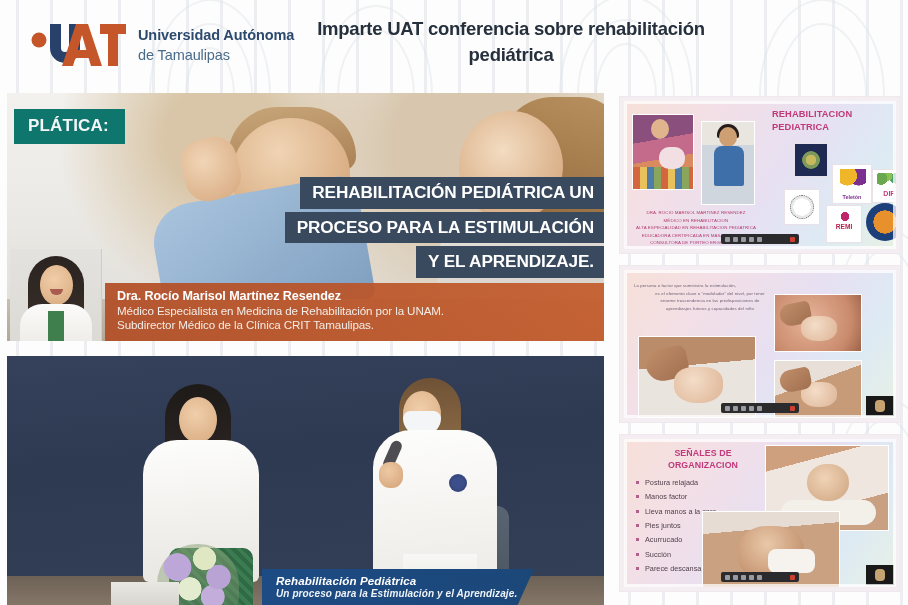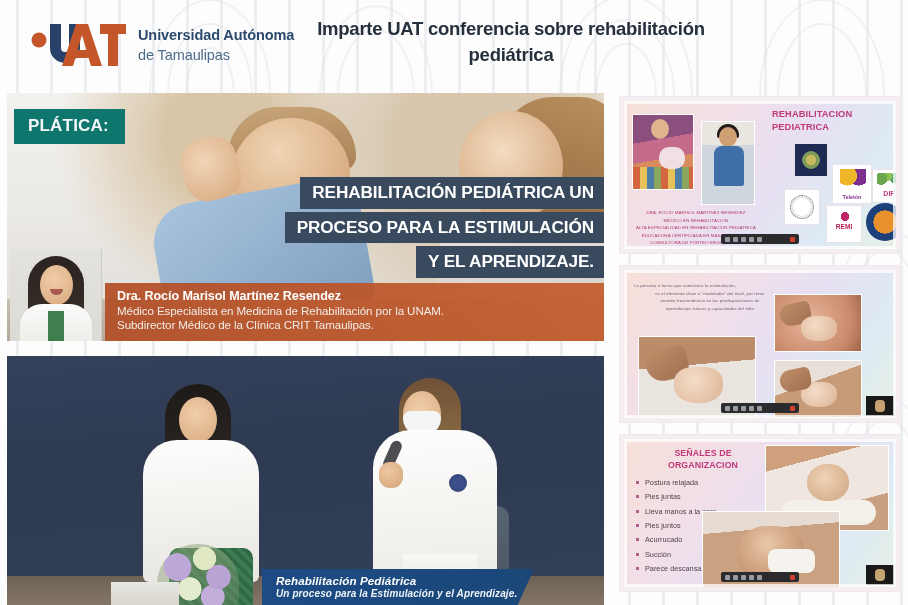--- a/index.html
+++ b/index.html
@@ -732,21 +732,21 @@
         </div>
         <div class="slide-white-edge"></div>
       </div>
     </div>
 
     <div class="thumb">
       <div class="slide">
         <div class="s3-title">SEÑALES DE ORGANIZACION</div>
         <ul class="s3-list">
           <li>Postura relajada</li>
-          <li>Pies juntas</li>
+          <li>Manos factor</li>
           <li>Lleva manos a la cara</li>
           <li>Pies juntos</li>
           <li>Acurrucado</li>
           <li>Succión</li>
           <li>Parece descansar durante el sueño</li>
         </ul>
         <div class="s3-img-a">
           <span class="blanket"></span>
             <span class="baby-h"></span>
         </div>

